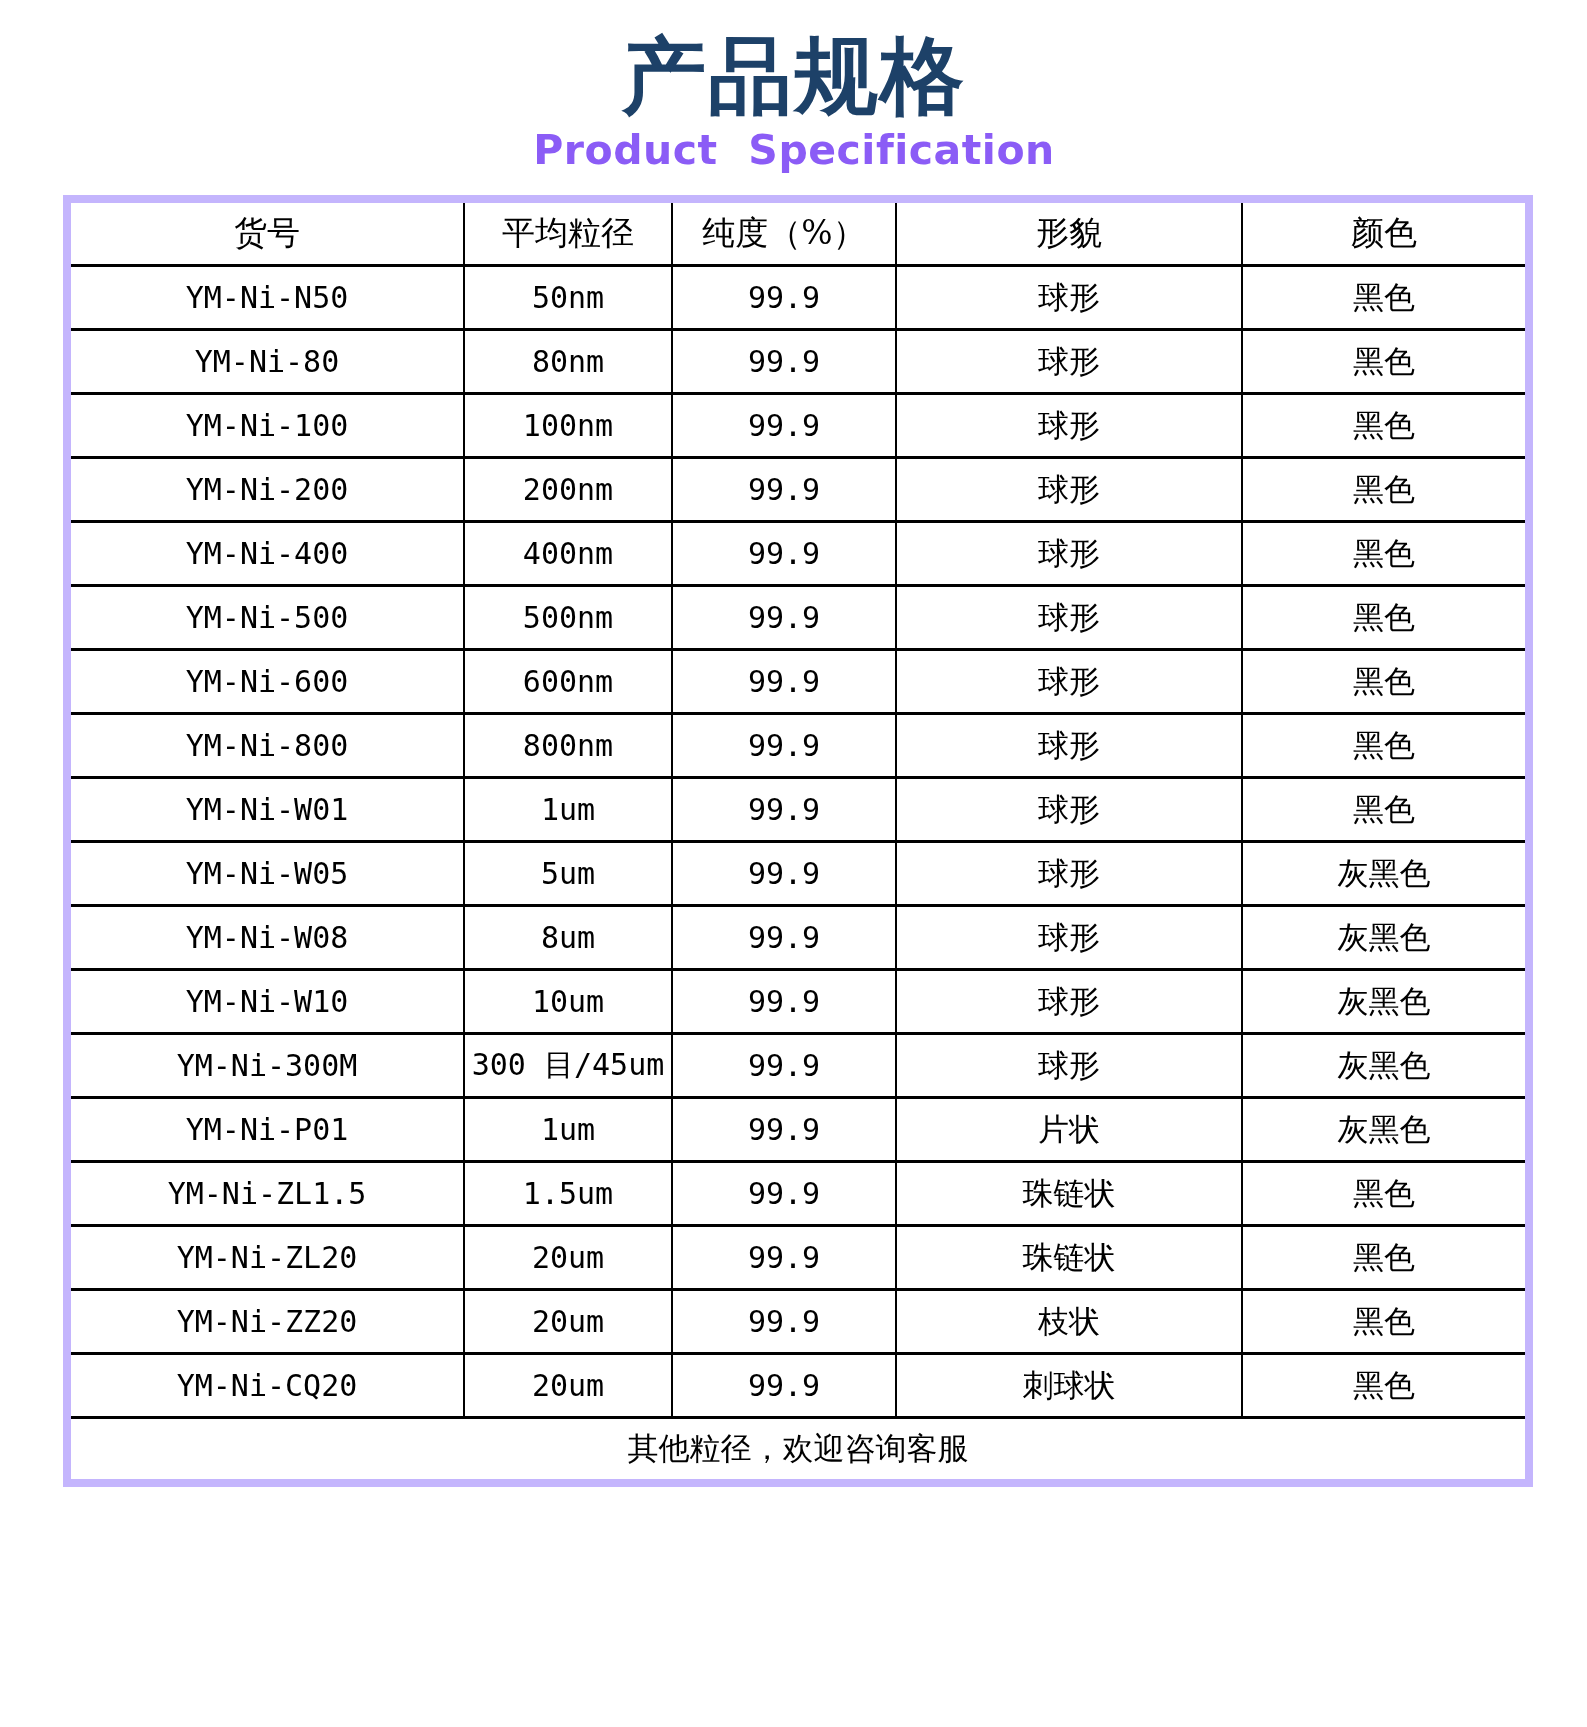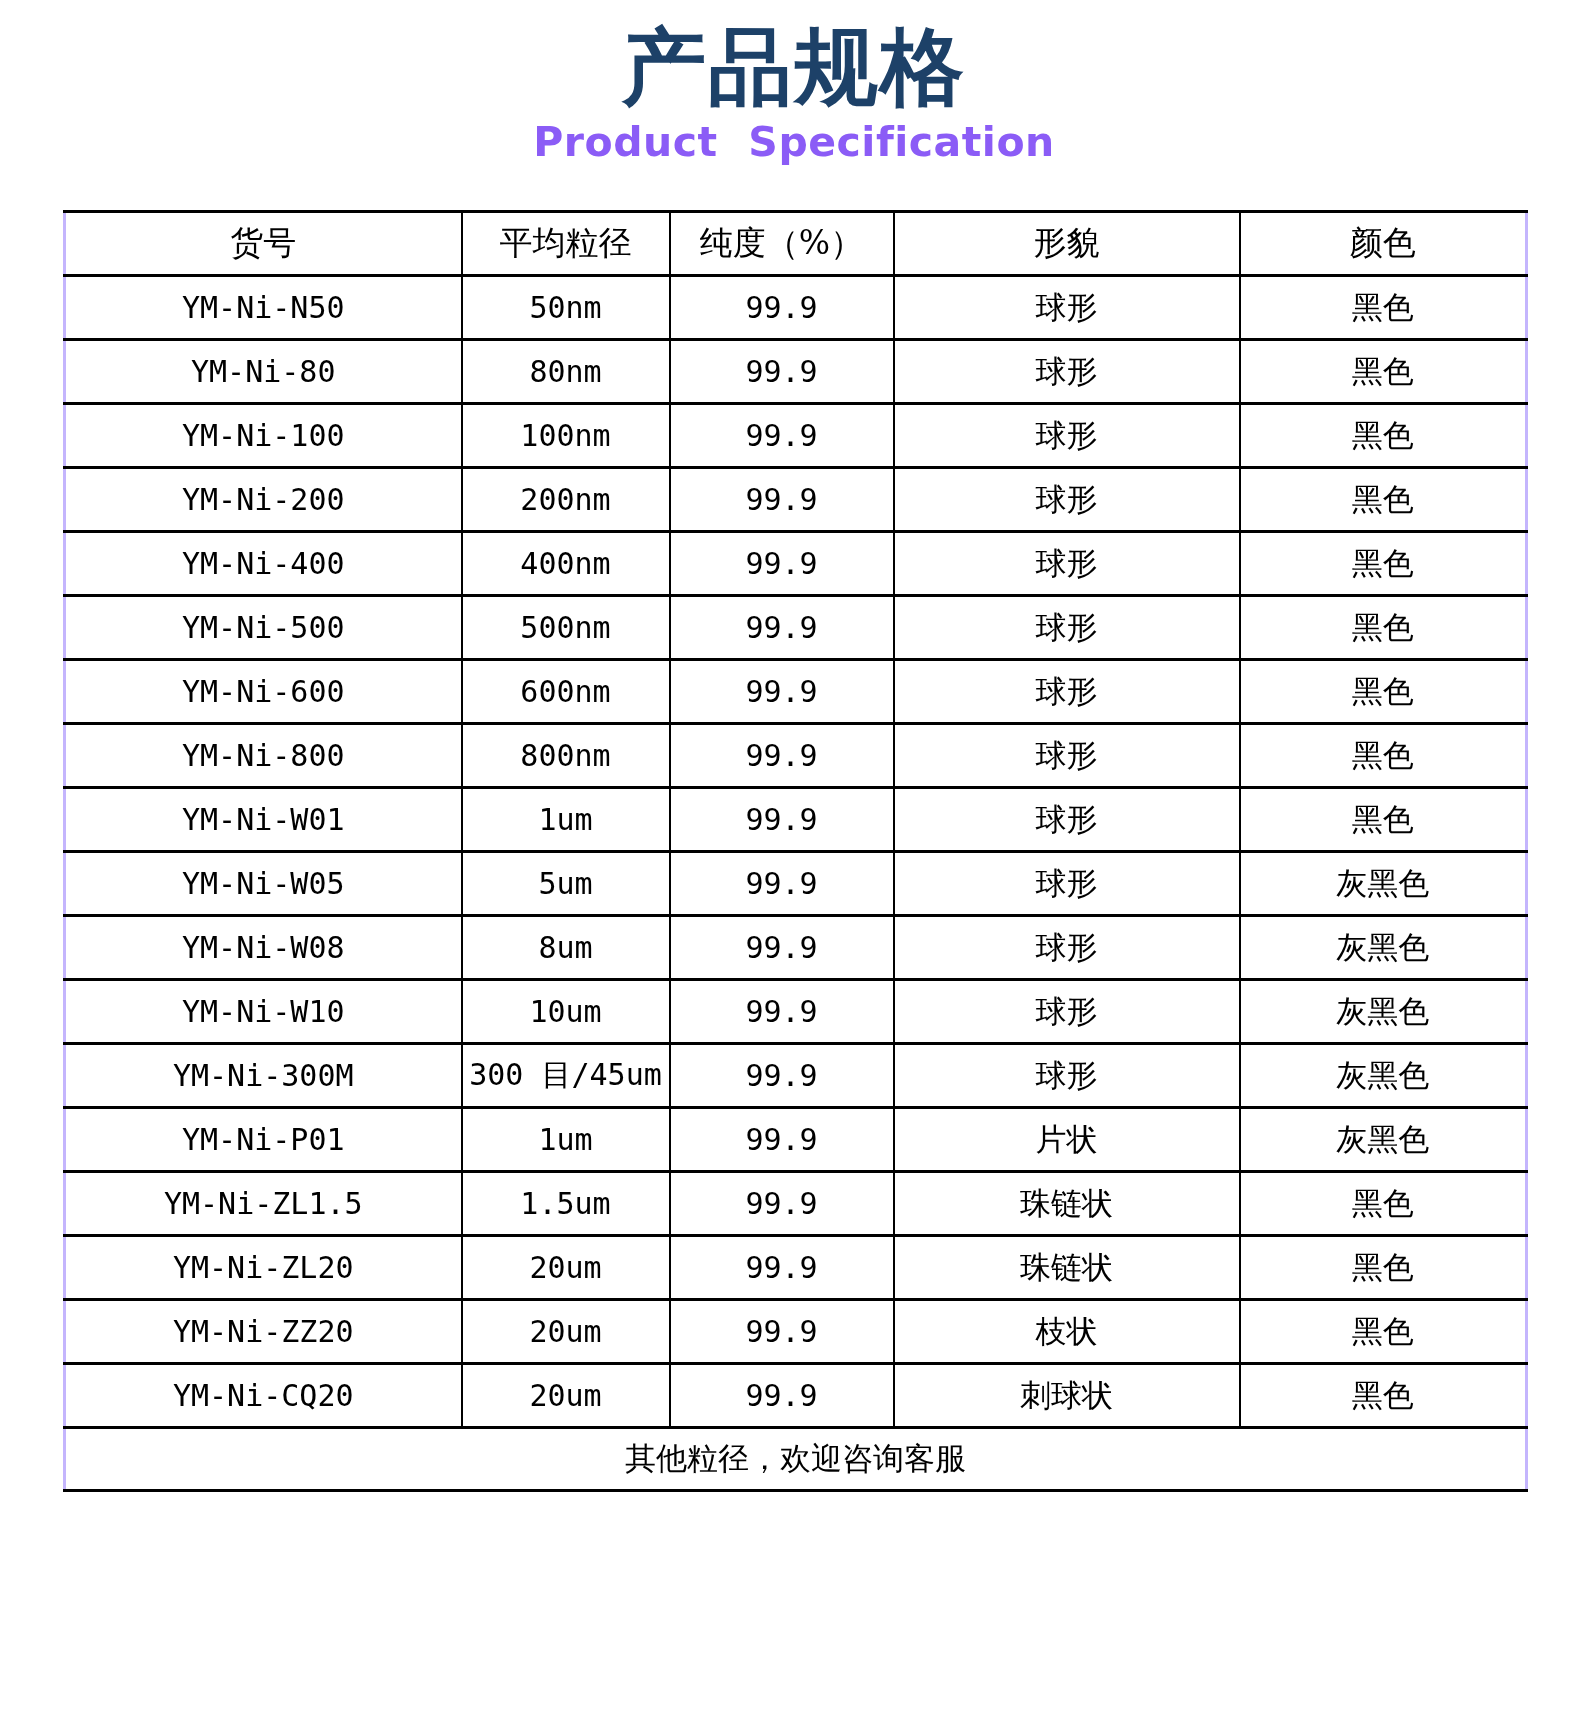--- a/index.html
+++ b/index.html
@@ -14,44 +14,44 @@
     font-family: "Liberation Sans", sans-serif;
     color: #000000;
     overflow: hidden;
   }
   .title-block {
     width: 1462px;
     margin-left: 63px;
     text-align: center;
   }
   .title-cn {
-    padding-top: 24px;
+    padding-top: 32px;
     font-size: 84px;
     line-height: 1.05;
     font-weight: bold;
     letter-spacing: 2px;
     color: #1d4168;
-    font-family: Liberation Serif, serif;
+    font-family: Liberation Sans, sans-serif;
   }
   .title-en {
     margin-top: 10px;
     font-size: 41px;
     line-height: 1;
     font-weight: bold;
     word-spacing: 16px;
     letter-spacing: 0.5px;
     color: #8b5cf6;
     font-family: "DejaVu Sans", sans-serif;
   }
   table.spec {
     table-layout: fixed;
     border-collapse: collapse;
     width: 1462px;
-    margin: 47px 0 0 63px;
-    border: 3px solid #c4b5fd;
+    margin: 24px 0 0 63px;
+    border: 8px solid #c4b5fd;
   }
   table.spec th,
   table.spec td {
     border-left: 2px solid #000;
     border-right: 2px solid #000;
     border-top: 3px solid #000;
     border-bottom: 3px solid #000;
     text-align: center;
     vertical-align: middle;
     padding: 0;

